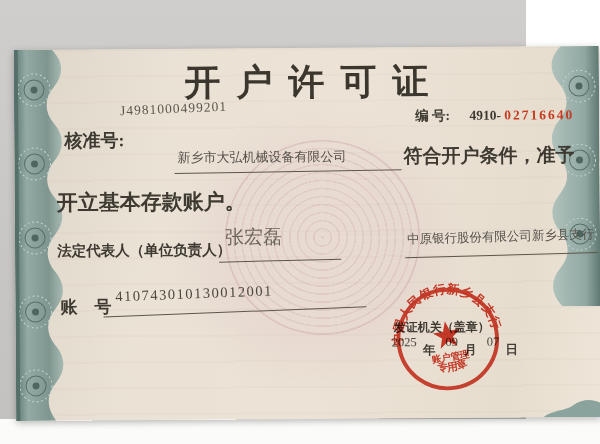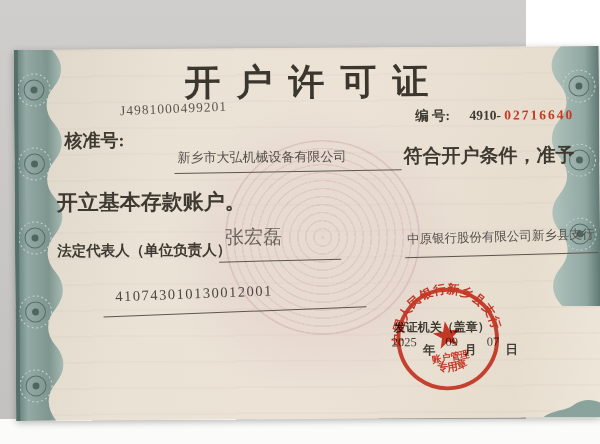--- a/index.html
+++ b/index.html
@@ -165,20 +165,21 @@
     <div class="review-suffix lbl">符合开户条件，准予</div>
     <div class="review-line2 lbl">开立基本存款账户。</div>
 
     <div class="legalrep-label lbl">法定代表人（单位负责人）</div>
     <div class="legalrep-name">张宏磊</div>
     <div class="uline u-legalrep"></div>
 
     <div class="bank-name">中原银行股份有限公司新乡县支行</div>
     <div class="uline u-bank"></div>
 
+    <div class="account-label lbl">账　号</div>
     <div class="account-number">410743010130012001</div>
     <div class="uline u-account"></div>
 
     <div class="issue-label">发证机关（盖章）</div>
     <div class="issue-date">
       <span class="num">2025</span>
       <span class="unit">年</span>
       <span class="num">09</span>
       <span class="unit">月</span>
       <span class="num">07</span>

